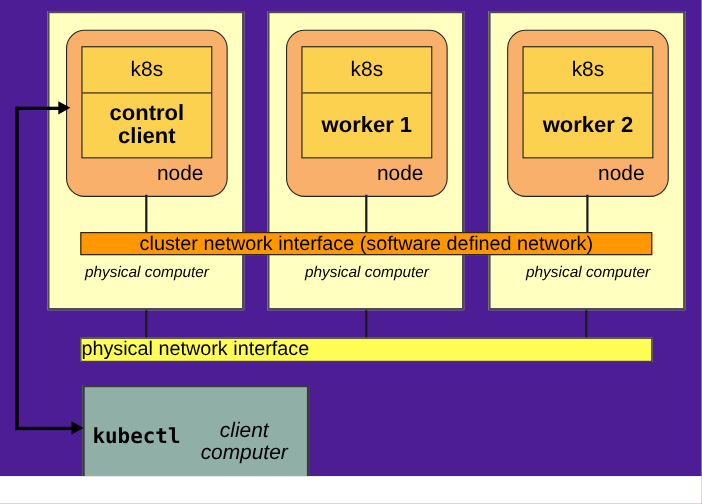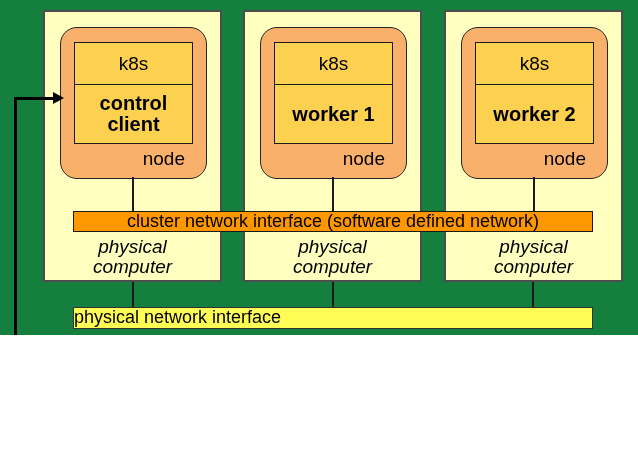--- a/index.html
+++ b/index.html
@@ -2,22 +2,22 @@
 <html><head>
 <meta charset="utf-8">
 <style>
   * { margin: 0; padding: 0; box-sizing: border-box; }
   html, body { background: #ffffff; }
   body { font-family: "Liberation Sans", sans-serif; color: #000; }
 
   .canvas {
     position: relative;
     width: 638px;
-    height: 335px;
-    background: #15803d;
+    height: 433px;
+    background: #4c1d95;
     overflow: hidden;
   }
 
   
   .machine {
     position: absolute;
     top: 10px;
     width: 179px;
     height: 272px;
     background: #ffffc0;
@@ -74,23 +74,23 @@
     right: 21px;
     bottom: 8px;
     font-size: 19px;
   }
 
   .machine-type {
     position: absolute;
     left: 0;
     top: 225px;
     width: 100%;
-    text-align: center;
+    text-align: right;
     font-style: italic;
-    font-size: 19px;
+    font-size: 14px;
     line-height: 20px;
     padding: 0 30px;
   }
 
   
   .node-connector {
     position: absolute;
     left: 50%;
     margin-left: -1px;
     top: 165px;
@@ -226,20 +226,21 @@
   <div class="cluster-bar">cluster network interface (software defined network)</div>
 
   <div class="machine-connector c0"></div>
   <div class="machine-connector c1"></div>
   <div class="machine-connector c2"></div>
 
   <div class="physical-bar">physical network interface</div>
 
   <div class="client-box">
     <div class="kubectl">kubectl</div>
+    <div class="client-type">client computer</div>
   </div>
 
   <div class="arrow-part arrow-v"></div>
   <div class="arrow-part arrow-h-top"></div>
   <div class="arrow-head top"></div>
   <div class="arrow-part arrow-h-bot"></div>
   <div class="arrow-head bot"></div>
 
 </div>
 

